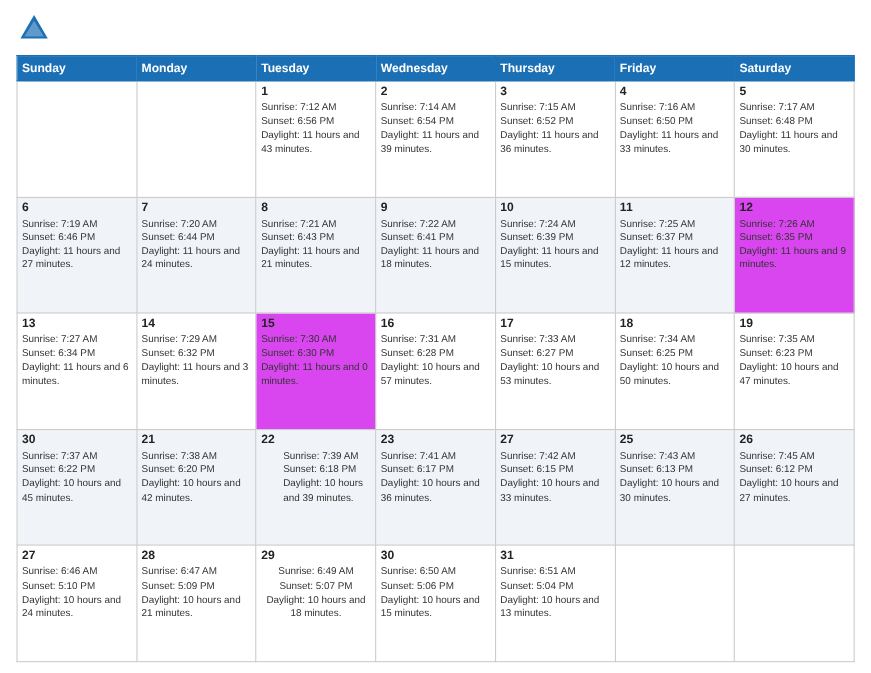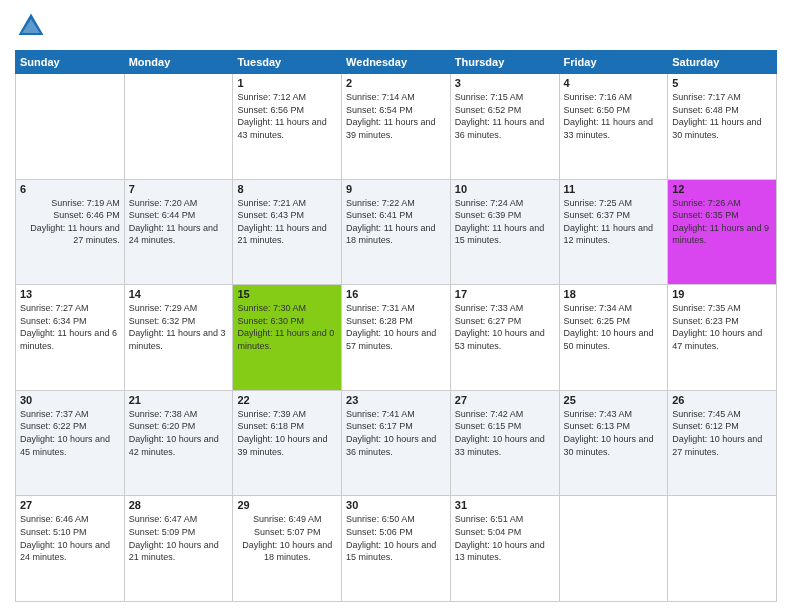--- a/index.html
+++ b/index.html
@@ -164,21 +164,21 @@
           <td style="background: rgb(255, 255, 255);">
             <span class="day-num">5</span>
             <div class="day-info" style="white-space: pre-line;">Sunrise: 7:17 AM
 Sunset: 6:48 PM
 Daylight: 11 hours and 30 minutes.</div>
           </td>
         </tr>
         <tr>
           <td style="background: rgb(240, 244, 248);">
             <span class="day-num">6</span>
-            <div class="day-info" style="white-space: pre-line; text-align: right;">Sunrise: 7:19 AM
+            <div class="day-info" style="white-space: pre-line;">Sunrise: 7:19 AM
 Sunset: 6:46 PM
 Daylight: 11 hours and 27 minutes.</div>
           </td>
           <td style="background: rgb(240, 244, 248);">
             <span class="day-num">7</span>
             <div class="day-info" style="white-space: pre-line;">Sunrise: 7:20 AM
 Sunset: 6:44 PM
 Daylight: 11 hours and 24 minutes.</div>
           </td>
           <td style="background: rgb(240, 244, 248);">
@@ -218,21 +218,21 @@
             <div class="day-info" style="white-space: pre-line;">Sunrise: 7:27 AM
 Sunset: 6:34 PM
 Daylight: 11 hours and 6 minutes.</div>
           </td>
           <td style="background: rgb(255, 255, 255);">
             <span class="day-num">14</span>
             <div class="day-info" style="white-space: pre-line;">Sunrise: 7:29 AM
 Sunset: 6:32 PM
 Daylight: 11 hours and 3 minutes.</div>
           </td>
-          <td style="background: #84cc16; margin-left: 17px;">
+          <td style="background: #d946ef; margin-left: 17px;">
             <span class="day-num">15</span>
             <div class="day-info" style="white-space: pre-line;">Sunrise: 7:30 AM
 Sunset: 6:30 PM
 Daylight: 11 hours and 0 minutes.</div>
           </td>
           <td style="background: rgb(255, 255, 255);">
             <span class="day-num">16</span>
             <div class="day-info" style="white-space: pre-line;">Sunrise: 7:31 AM
 Sunset: 6:28 PM
 Daylight: 10 hours and 57 minutes.</div>
@@ -264,21 +264,21 @@
 Daylight: 10 hours and 45 minutes.</div>
           </td>
           <td style="background: rgb(240, 244, 248);">
             <span class="day-num">21</span>
             <div class="day-info" style="white-space: pre-line;">Sunrise: 7:38 AM
 Sunset: 6:20 PM
 Daylight: 10 hours and 42 minutes.</div>
           </td>
           <td style="background: rgb(240, 244, 248);">
             <span class="day-num">22</span>
-            <div class="day-info" style="white-space: pre-line;">Sunrise: 7:39 AM
+            <div class="day-info" style="white-space: pre-line; margin-left: 20px;">Sunrise: 7:39 AM
 Sunset: 6:18 PM
 Daylight: 10 hours and 39 minutes.</div>
           </td>
           <td style="background: rgb(240, 244, 248);">
             <span class="day-num">23</span>
             <div class="day-info" style="white-space: pre-line;">Sunrise: 7:41 AM
 Sunset: 6:17 PM
 Daylight: 10 hours and 36 minutes.</div>
           </td>
           <td style="background: rgb(240, 244, 248);">

